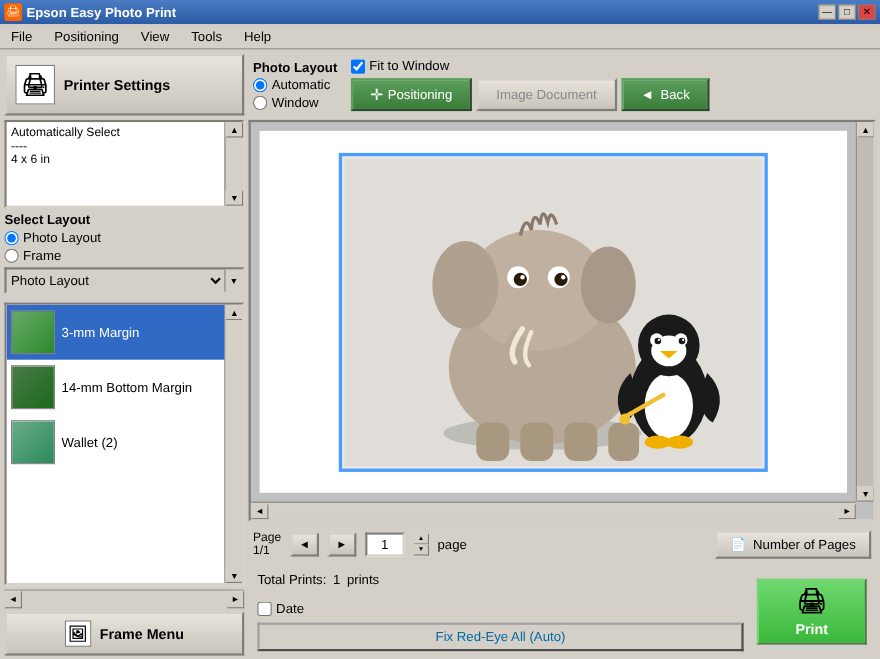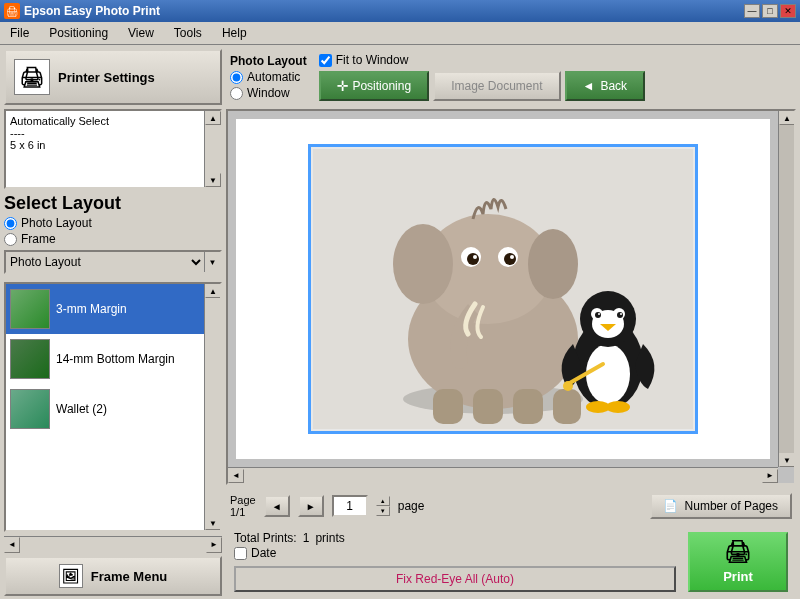--- a/index.html
+++ b/index.html
@@ -138,21 +138,21 @@
       align-items: center;
       justify-content: center;
       font-size: 8px;
       cursor: pointer;
     }
 
     .select-layout-section {
       background: #d4d0c8;
     }
     .select-layout-label {
-      font-size: 18px;
+      font-size: 12px;
       font-weight: bold;
       margin-bottom: 2px;
     }
     .radio-group {
       display: flex;
       flex-direction: column;
       gap: 2px;
       margin-bottom: 4px;
     }
     .radio-item {
@@ -482,21 +482,21 @@
       display: flex;
       align-items: center;
       gap: 4px;
       font-size: 12px;
     }
     .fix-red-eye-btn {
       background: #d4d0c8;
       border: 2px outset #a0a0a0;
       padding: 4px 16px;
       font-size: 12px;
-      color: #be185d;
+      color: #0369a1;
       cursor: default;
       margin-top: 2px;
     }
 
     .print-btn {
       background: linear-gradient(to bottom, #6fd86f, #3ab83a);
       border: 2px outset #6fd86f;
       padding: 8px 20px;
       cursor: pointer;
       font-size: 14px;
@@ -547,21 +547,21 @@
   <div class="left-panel">
 
     <div class="printer-settings-btn">
       <div class="printer-icon-box">🖨</div>
       <span>Printer Settings</span>
     </div>
 
     <div class="printer-info-box">
       <div>Automatically Select</div>
       <div>----</div>
-      <div>5 x 6 in</div>
+      <div>4 x 6 in</div>
       <div class="printer-info-scroll">
         <div class="scroll-arrow">▲</div>
         <div class="scroll-arrow">▼</div>
       </div>
     </div>
 
     <div class="select-layout-section">
       <div class="select-layout-label">Select Layout</div>
       <div class="radio-group">
         <label class="radio-item">
@@ -759,21 +759,21 @@
       </div>
       <span class="page-word">page</span>
 
       <div class="num-pages-btn">
         <span>📄</span>
         <span>Number of Pages</span>
       </div>
     </div>
 
     <div class="bottom-bar">
-      <div style="display:flex;flex-direction:column;gap:1px;flex:1;">
+      <div style="display:flex;flex-direction:column;gap:12px;flex:1;">
         <div class="total-prints-section">
           <span>Total Prints:</span>
           <span>1</span>
           <span>prints</span>
         </div>
         <div class="bottom-controls">
           <label class="date-checkbox">
             <input type="checkbox" style="">
             <span>Date</span>
           </label>

